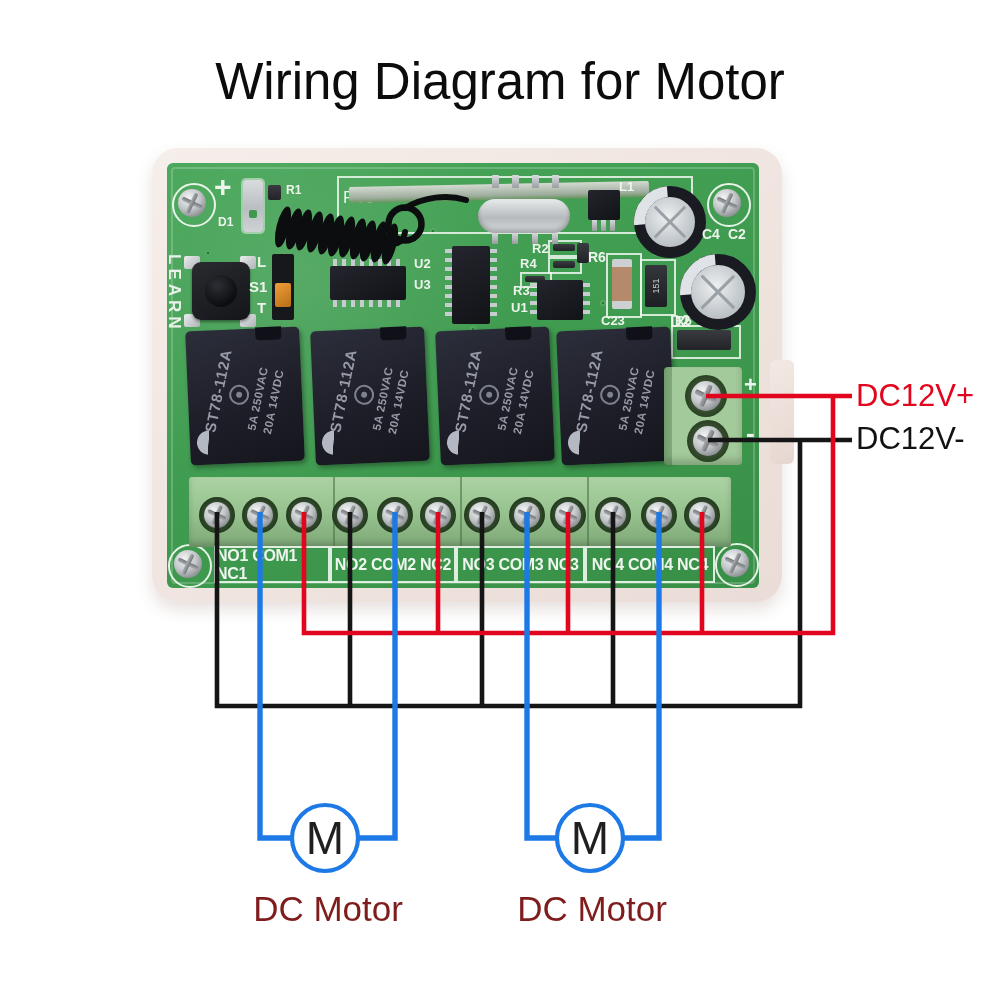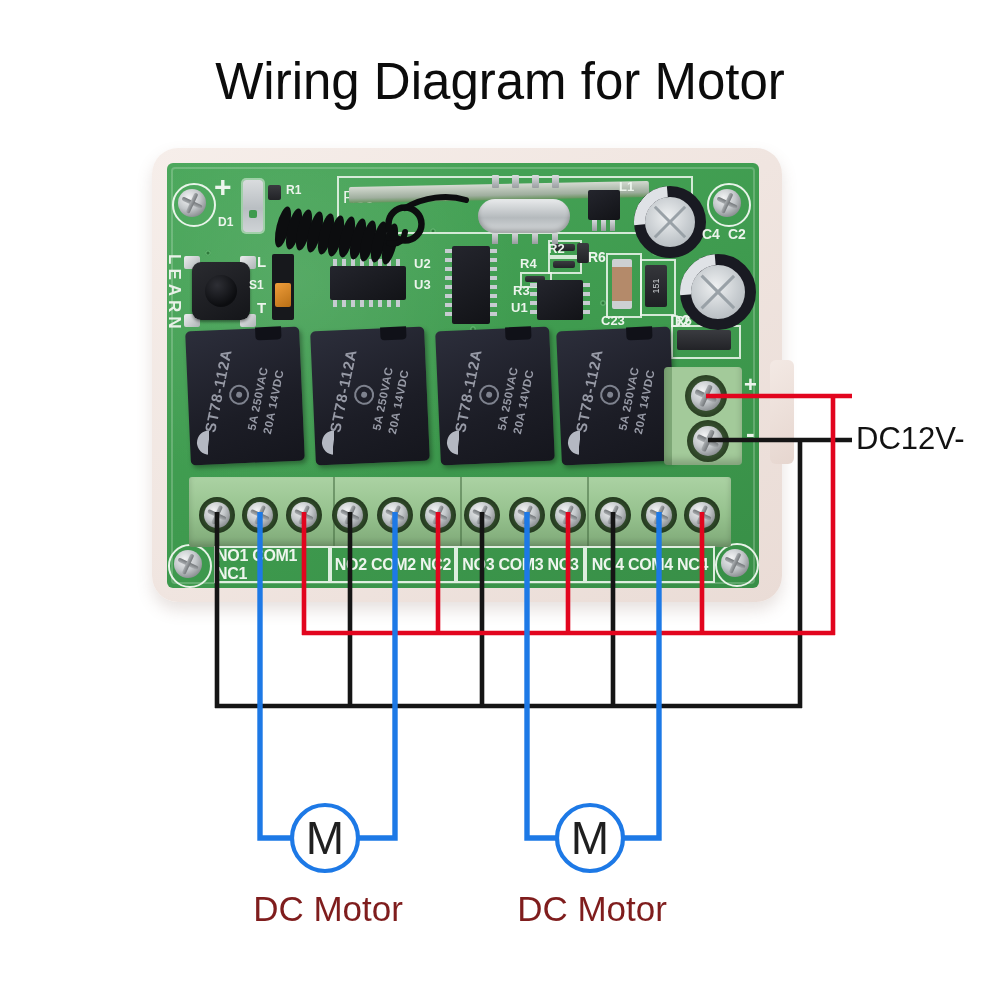--- a/index.html
+++ b/index.html
@@ -177,30 +177,30 @@
 
   <div class="vtext" style="left:164px;top:254px">LEARN</div>
   <div class="pad" style="left:184px;top:256px"></div>
   <div class="pad" style="left:240px;top:256px"></div>
   <div class="pad" style="left:184px;top:314px"></div>
   <div class="pad" style="left:240px;top:314px"></div>
   <div class="btn">
       <i></i>
     </div>
   <div class="silk" style="left:257px;top:253px;font-size:15px">L</div>
-  <div class="silk" style="left:249px;top:278px;font-size:12px">S1</div>
+  <div class="silk" style="left:249px;top:278px;font-size:15px">S1</div>
   <div class="silk" style="left:257px;top:299px;font-size:15px">T</div>
   <div class="hdr"></div>
   <div class="jmp"></div>
 
   <div class="chip legsH" style="left:330px;top:266px;width:76px;height:34px"></div>
   <div class="silk" style="left:414px;top:256px;font-size:13px">U2</div>
   <div class="silk" style="left:414px;top:277px;font-size:13px">U3</div>
   <div class="chip legsV" style="left:452px;top:246px;width:38px;height:78px"></div>
-  <div class="silk" style="left:548px;top:241px;font-size:13px">R2</div>
+  <div class="silk" style="left:532px;top:241px;font-size:13px">R2</div>
   <div class="silk" style="left:520px;top:256px;font-size:13px">R4</div>
   <div class="silkbox" style="left:548px;top:240px;width:30px;height:13px">
       <div class="smd" style="left:3px;top:2px;width:22px;height:7px"></div>
     </div>
   <div class="silkbox" style="left:548px;top:257px;width:30px;height:13px">
       <div class="smd" style="left:3px;top:2px;width:22px;height:7px"></div>
     </div>
   <div class="silkbox" style="left:520px;top:272px;width:28px;height:12px">
       <div class="smd" style="left:3px;top:2px;width:20px;height:6px"></div>
     </div>
@@ -362,17 +362,18 @@
     <g>
       <circle cx="325" cy="838" r="33" fill="#ffffff" stroke="#1d79e6" stroke-width="4.2"></circle>
       <text x="325" y="854" text-anchor="middle" font-family="Liberation Sans, sans-serif" font-size="46" fill="#1f1f1f">M</text>
     </g>
     <g>
       <circle cx="590" cy="838" r="33" fill="#ffffff" stroke="#1d79e6" stroke-width="4.2"></circle>
       <text x="590" y="854" text-anchor="middle" font-family="Liberation Sans, sans-serif" font-size="46" fill="#1f1f1f">M</text>
     </g>
   </svg>
 
+  <div class="dcplus">DC12V+</div>
   <div class="dcminus">DC12V-</div>
   <div class="mlabel" style="left:328px">DC Motor</div>
   <div class="mlabel" style="left:592px">DC Motor</div>
 
 </div>
 
 </body></html>

